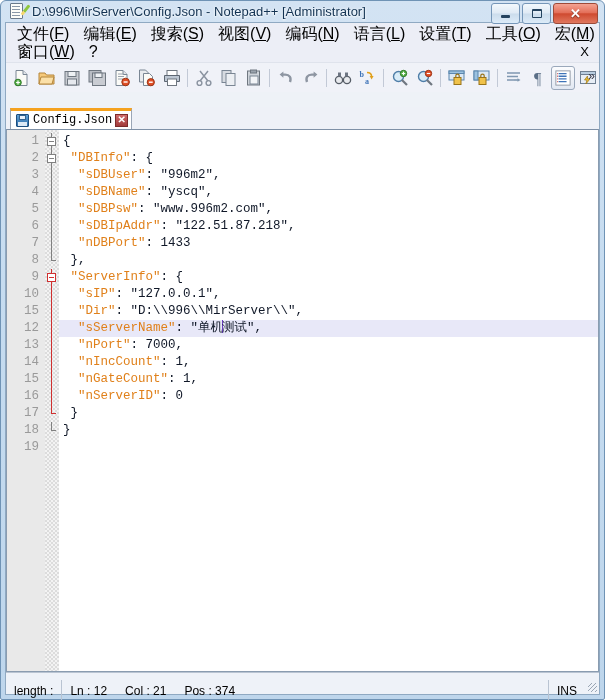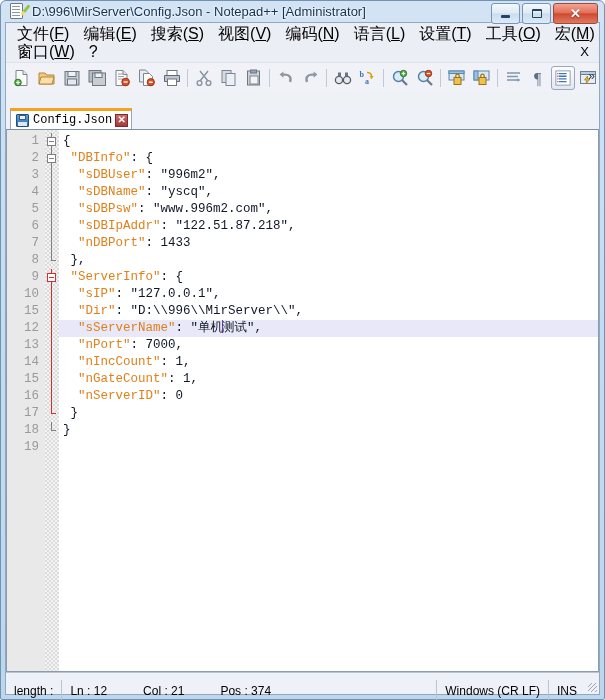--- a/index.html
+++ b/index.html
@@ -319,21 +319,21 @@
   }
   .sb-cell {
     height: 100%;
     display: flex; align-items: center;
     padding: 0 8px;
     border-right: 1px solid #b9c4d2;
     white-space: nowrap;
     margin-top: 14px;
   }
   .sb-cell.pos { gap: 18px; flex: none; }
-  .sb-cell.grow { flex: 1; border-right: 1px solid #b9c4d2; gap: 36px; }
+  .sb-cell.grow { flex: 1; border-right: 1px solid #b9c4d2; }
   .sb-cell.last { border-right: none; }
   .sb-grip {
     width: 14px; height: 100%;
     margin-left: auto;
     position: relative;
   }
   .sb-grip::after {
     content: "";
     position: absolute; right: 2px; bottom: 2px;
     width: 9px; height: 9px;
@@ -703,19 +703,18 @@
         </div>
     </div>
 
     <div class="statusbar">
       <div class="sb-cell">length :</div>
       <div class="sb-cell pos grow">
         <span>Ln : 12</span>
         <span>Col : 21</span>
         <span>Pos : 374</span>
       </div>
-      <div class="sb-cell">Windows (CR LF)</div>
       <div class="sb-cell last">INS</div>
       <div class="sb-grip"></div>
     </div>
 
   </div>
 </div>
 
 </body></html>

